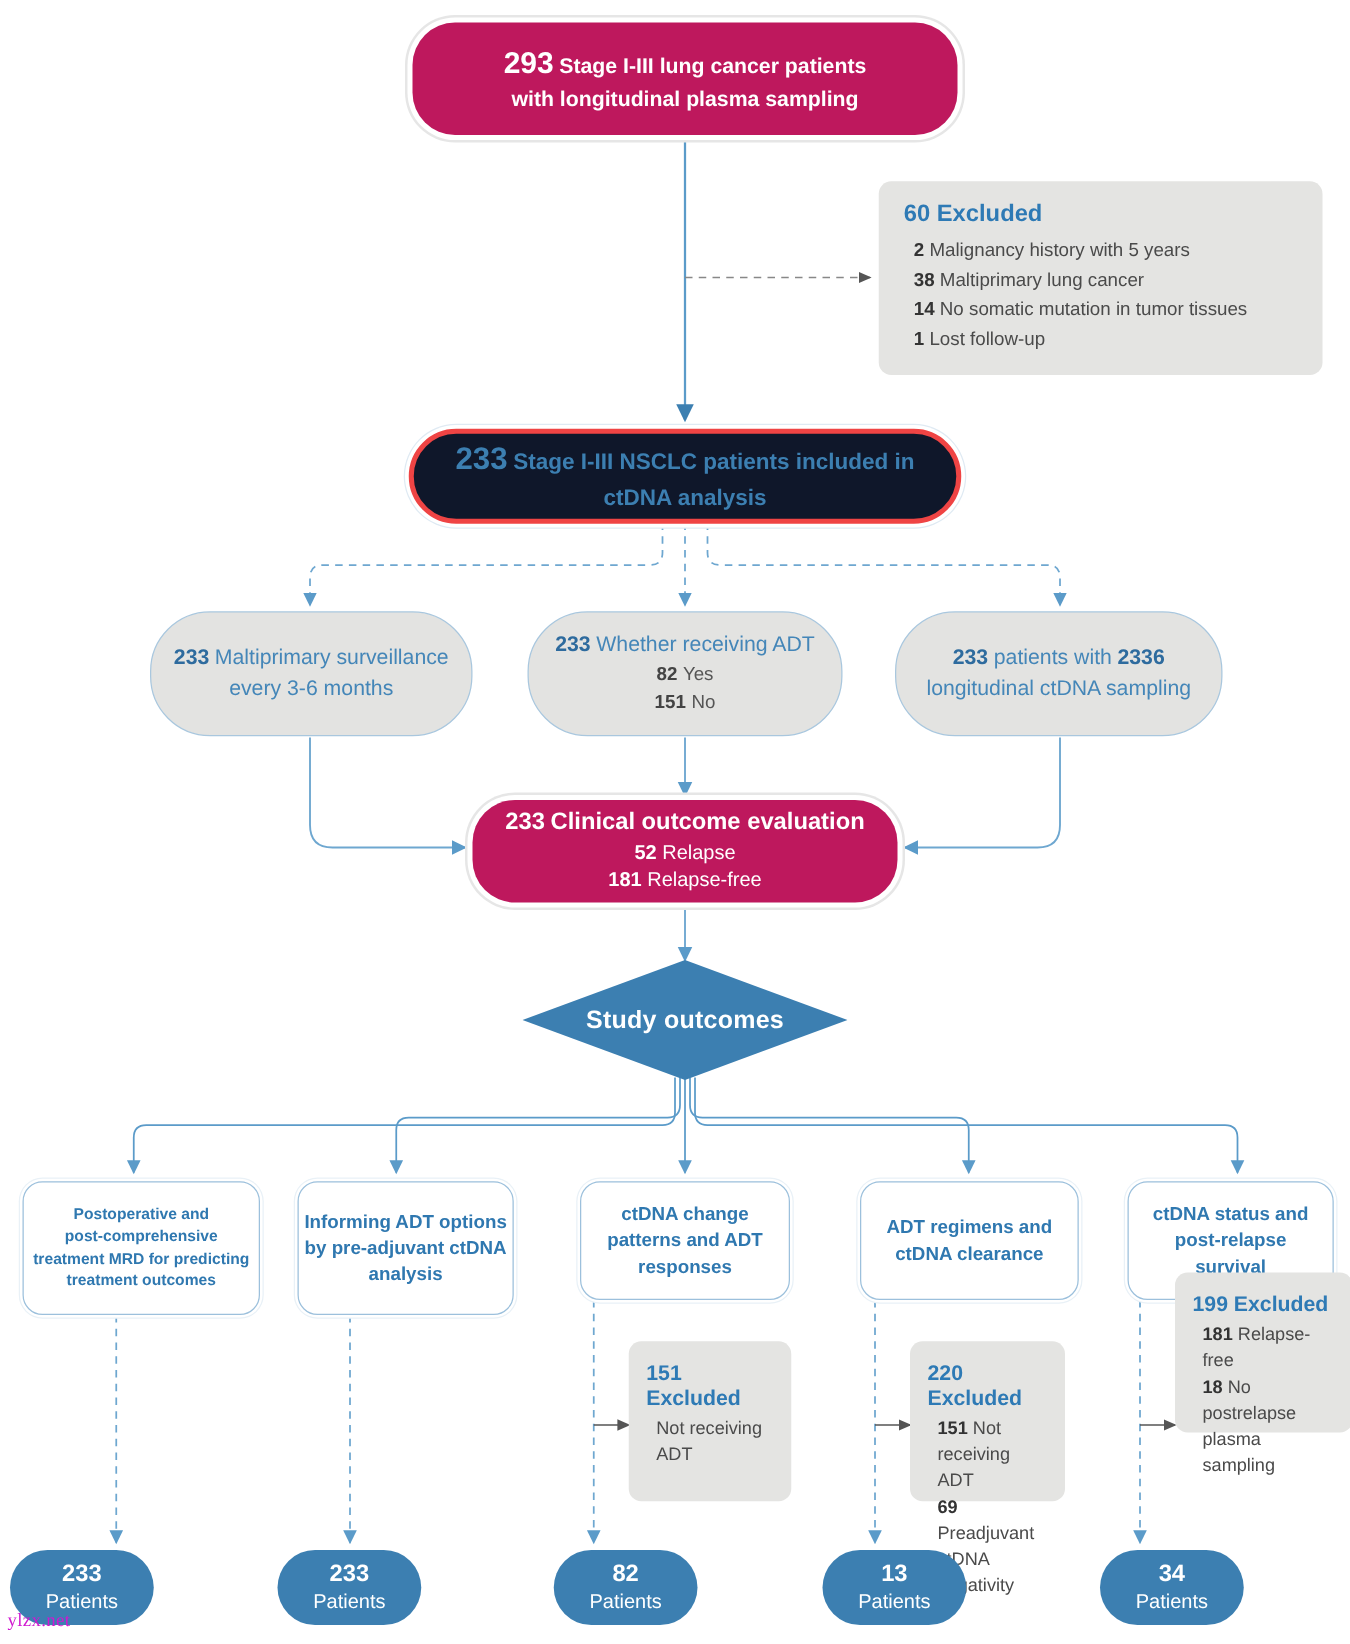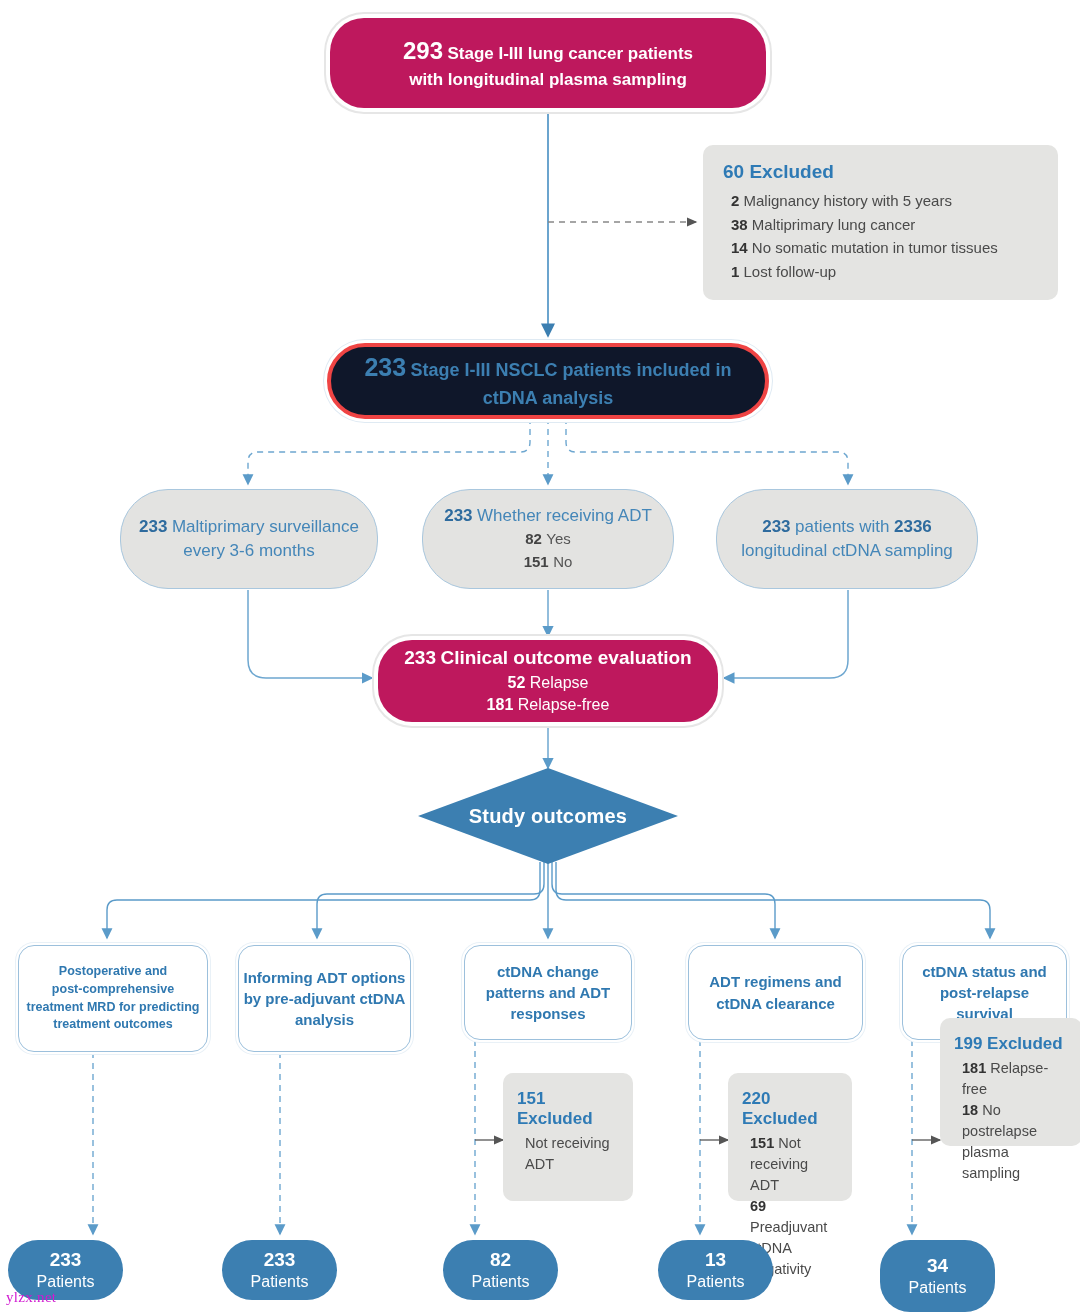--- a/index.html
+++ b/index.html
@@ -311,21 +311,21 @@
     </div>
   </div>
 
   <div class="node patient" style="left:658px;top:1240px;width:115px;height:60px;">
     <div>
       <span class="n">13</span>
       <span class="p">Patients</span>
     </div>
   </div>
 
-  <div class="node patient" style="left:880px;top:1240px;width:115px;height:72px;">
+  <div class="node patient" style="left:880px;top:1240px;width:115px;height:60px;">
     <div>
       <span class="n">34</span>
       <span class="p">Patients</span>
     </div>
   </div>
 
   <div class="watermark">ylzx.net</div>
 
 </div>
 

